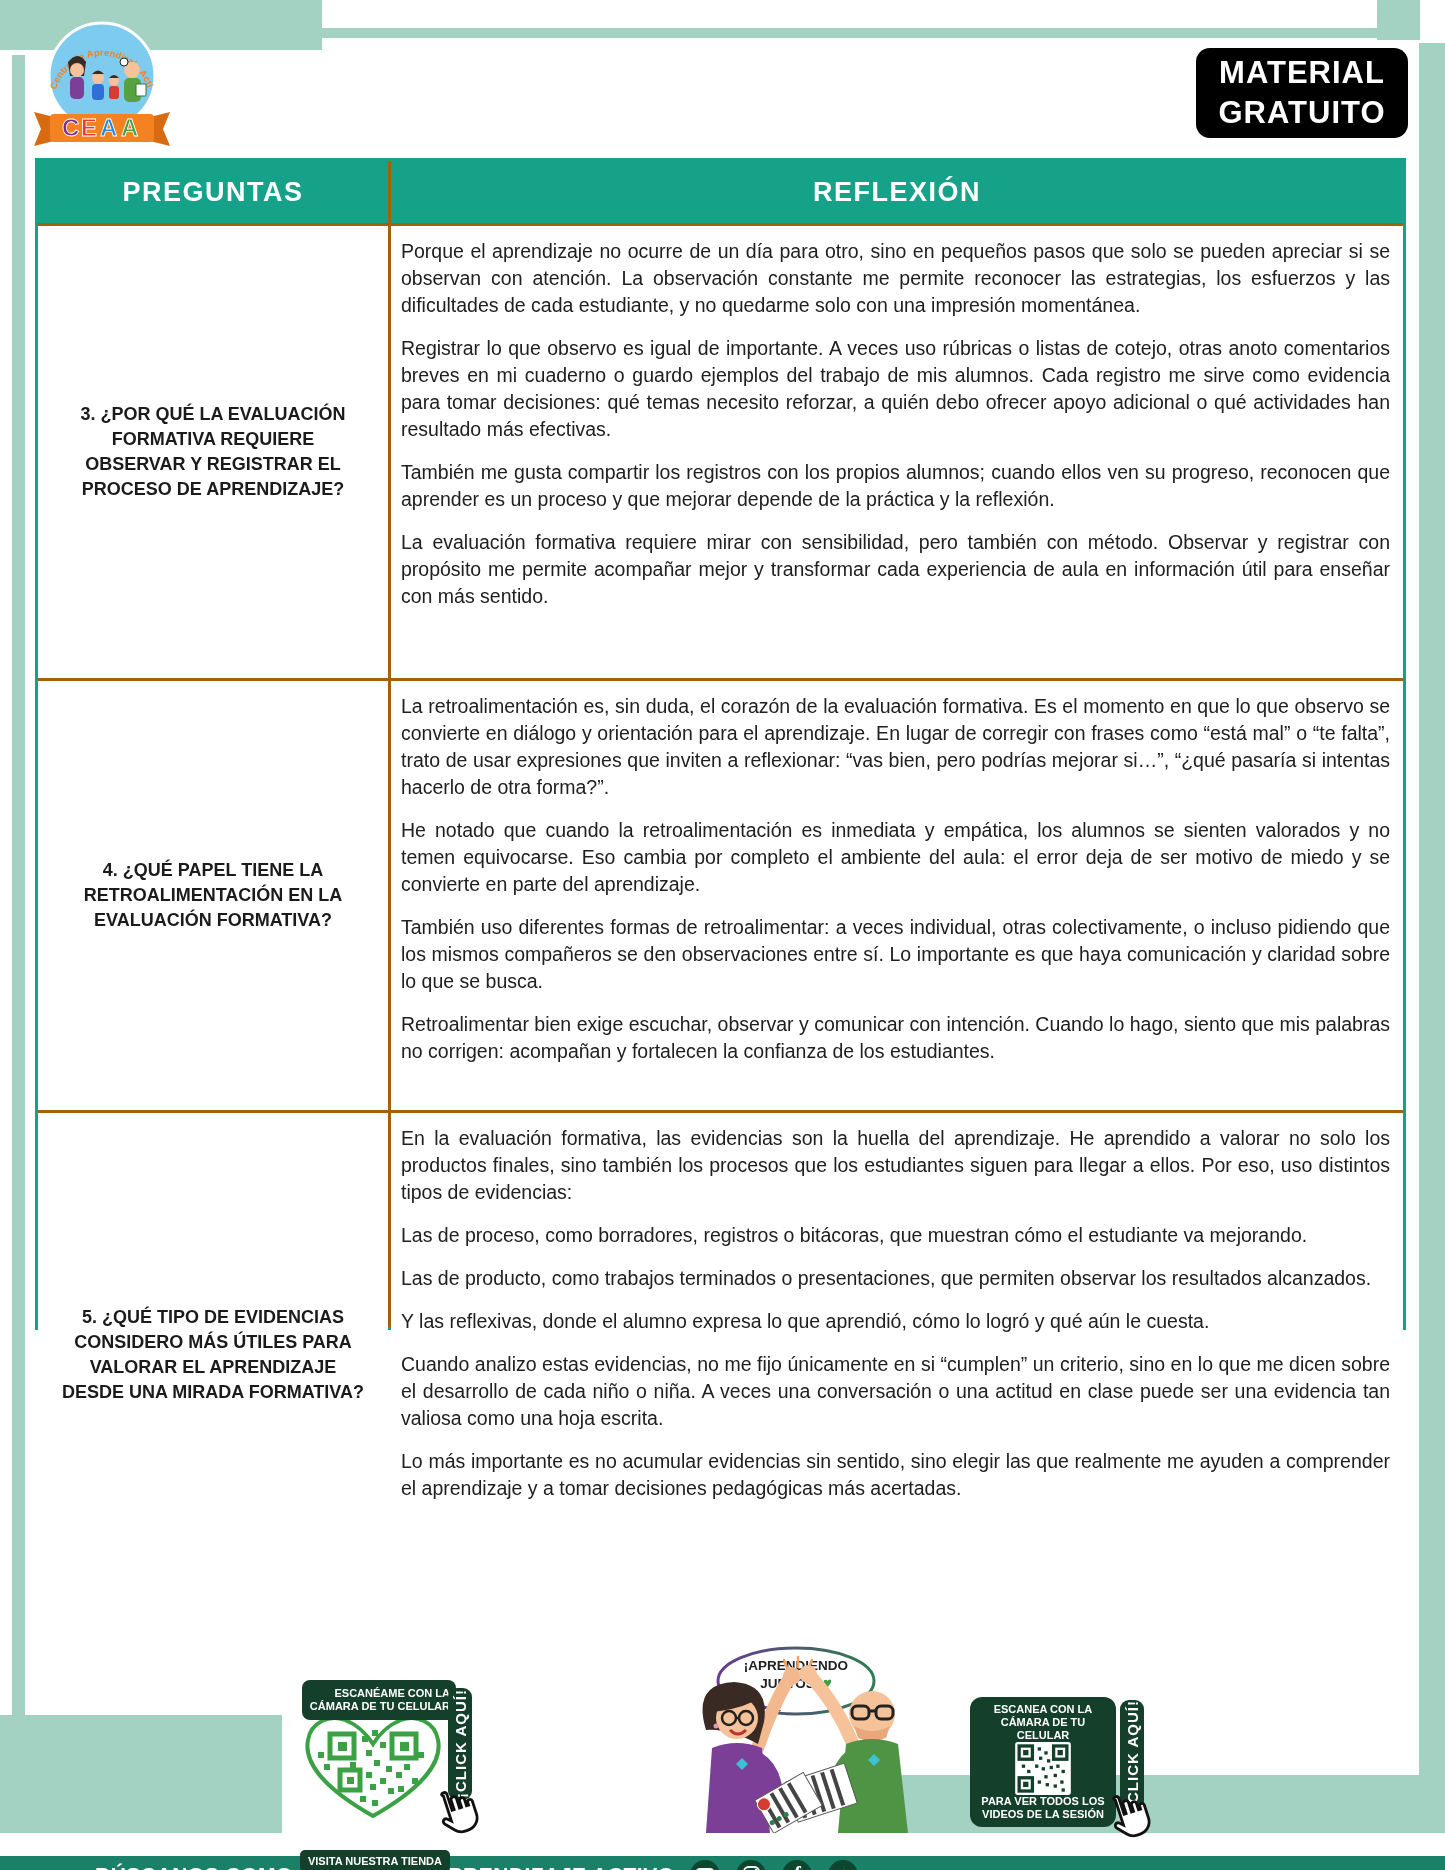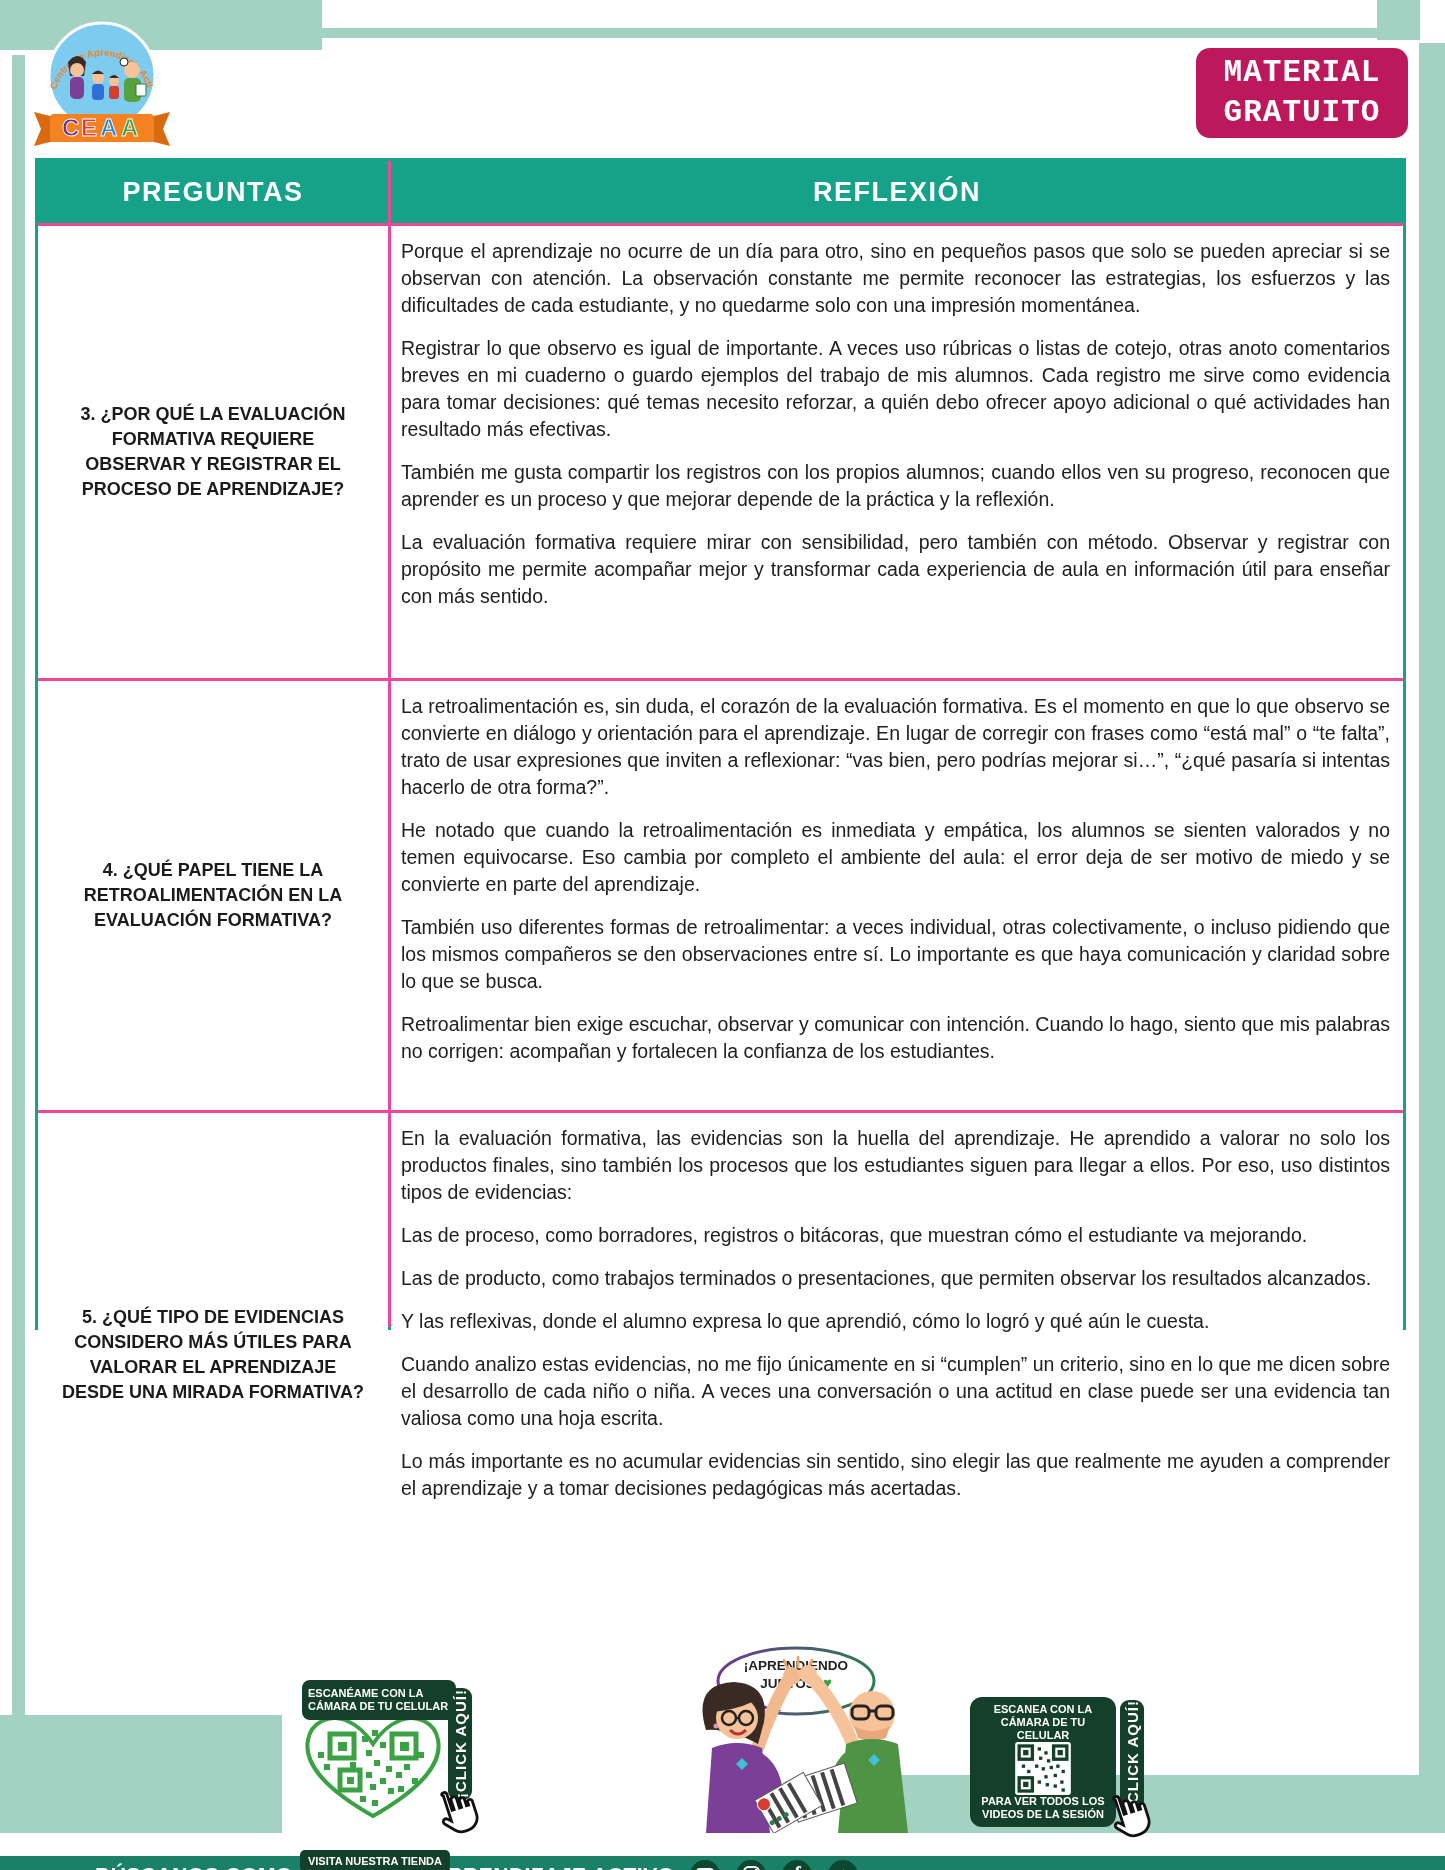--- a/index.html
+++ b/index.html
@@ -2,38 +2,38 @@
 <html><head>
 <meta charset="utf-8">
 <style>
   html,body{margin:0;padding:0;background:#fff;}
   #page{position:relative;width:1445px;height:1870px;background:#fff;overflow:hidden;
         font-family:"Liberation Sans",sans-serif;}
   .mint{position:absolute;background:#a4d2c2;}
   
   .logo{position:absolute;left:28px;top:20px;width:150px;height:130px;}
   
-  .badge{position:absolute;left:1196px;top:48px;width:212px;height:90px;background:#be185d;
-         border-radius:14px;display:flex;flex-direction:column;align-items:center;justify-content:center;font-family:Liberation Mono, monospace;}
+  .badge{position:absolute;left:1196px;top:48px;width:212px;height:90px;background:#000000;
+         border-radius:14px;display:flex;flex-direction:column;align-items:center;justify-content:center;}
   .badge div{color:#fff;font-weight:bold;font-size:31px;line-height:40px;letter-spacing:1px;}
   
   .qtable{position:absolute;left:35px;top:158px;width:1371px;height:1172px;
           display:grid;grid-template-columns:350px 1fr;grid-template-rows:62px 452px 429px 484px;
-          gap:3px;background:#ec4899;border:3px solid #16a189;box-sizing:border-box;}
+          gap:3px;background:#a16207;border:3px solid #16a189;box-sizing:border-box;}
   .qtable>div{background:#fff;}
   .hcell{background:#16a189 !important;color:#fff;display:flex;align-items:center;justify-content:center;
          font-weight:bold;font-size:27px;letter-spacing:1.5px;}
   .qcell{display:flex;align-items:center;justify-content:center;text-align:center;
          font-weight:bold;font-size:18px;line-height:25px;color:#1b1b1b;padding:0 24px;box-sizing:border-box;}
   .rcell{padding:12px 13px 8px 10px;box-sizing:border-box;color:#202020;font-size:19.5px;
          line-height:27px;text-align:justify;overflow:hidden;}
   .rcell p{margin:0 0 16px 0;}
   .rcell p:last-child{margin-bottom:0;}
   
-  .pill{position:absolute;background:#143f2b;color:#fff;font-weight:bold;text-align:left;
+  .pill{position:absolute;background:#143f2b;color:#fff;font-weight:bold;text-align:right;
         border-radius:8px;display:flex;align-items:center;justify-content:center;}
   .clicktab{position:absolute;background:#143f2b;color:#fff;font-weight:bold;border-radius:9px;
             writing-mode:vertical-rl;transform:rotate(180deg);display:flex;align-items:center;justify-content:center;
             font-size:15px;letter-spacing:1px;}
   .hand{position:absolute;width:52px;height:52px;}
   .qrblock{position:absolute;left:970px;top:1697px;width:146px;height:130px;background:#143f2b;
            border-radius:12px;display:flex;flex-direction:column;align-items:center;justify-content:flex-end;
            padding:6px 6px;box-sizing:border-box;}
   .qrblock .t{color:#fff;font-weight:bold;font-size:11px;line-height:13px;text-align:center;}
   .bubble{position:absolute;left:712px;top:1643px;width:168px;height:92px;}

